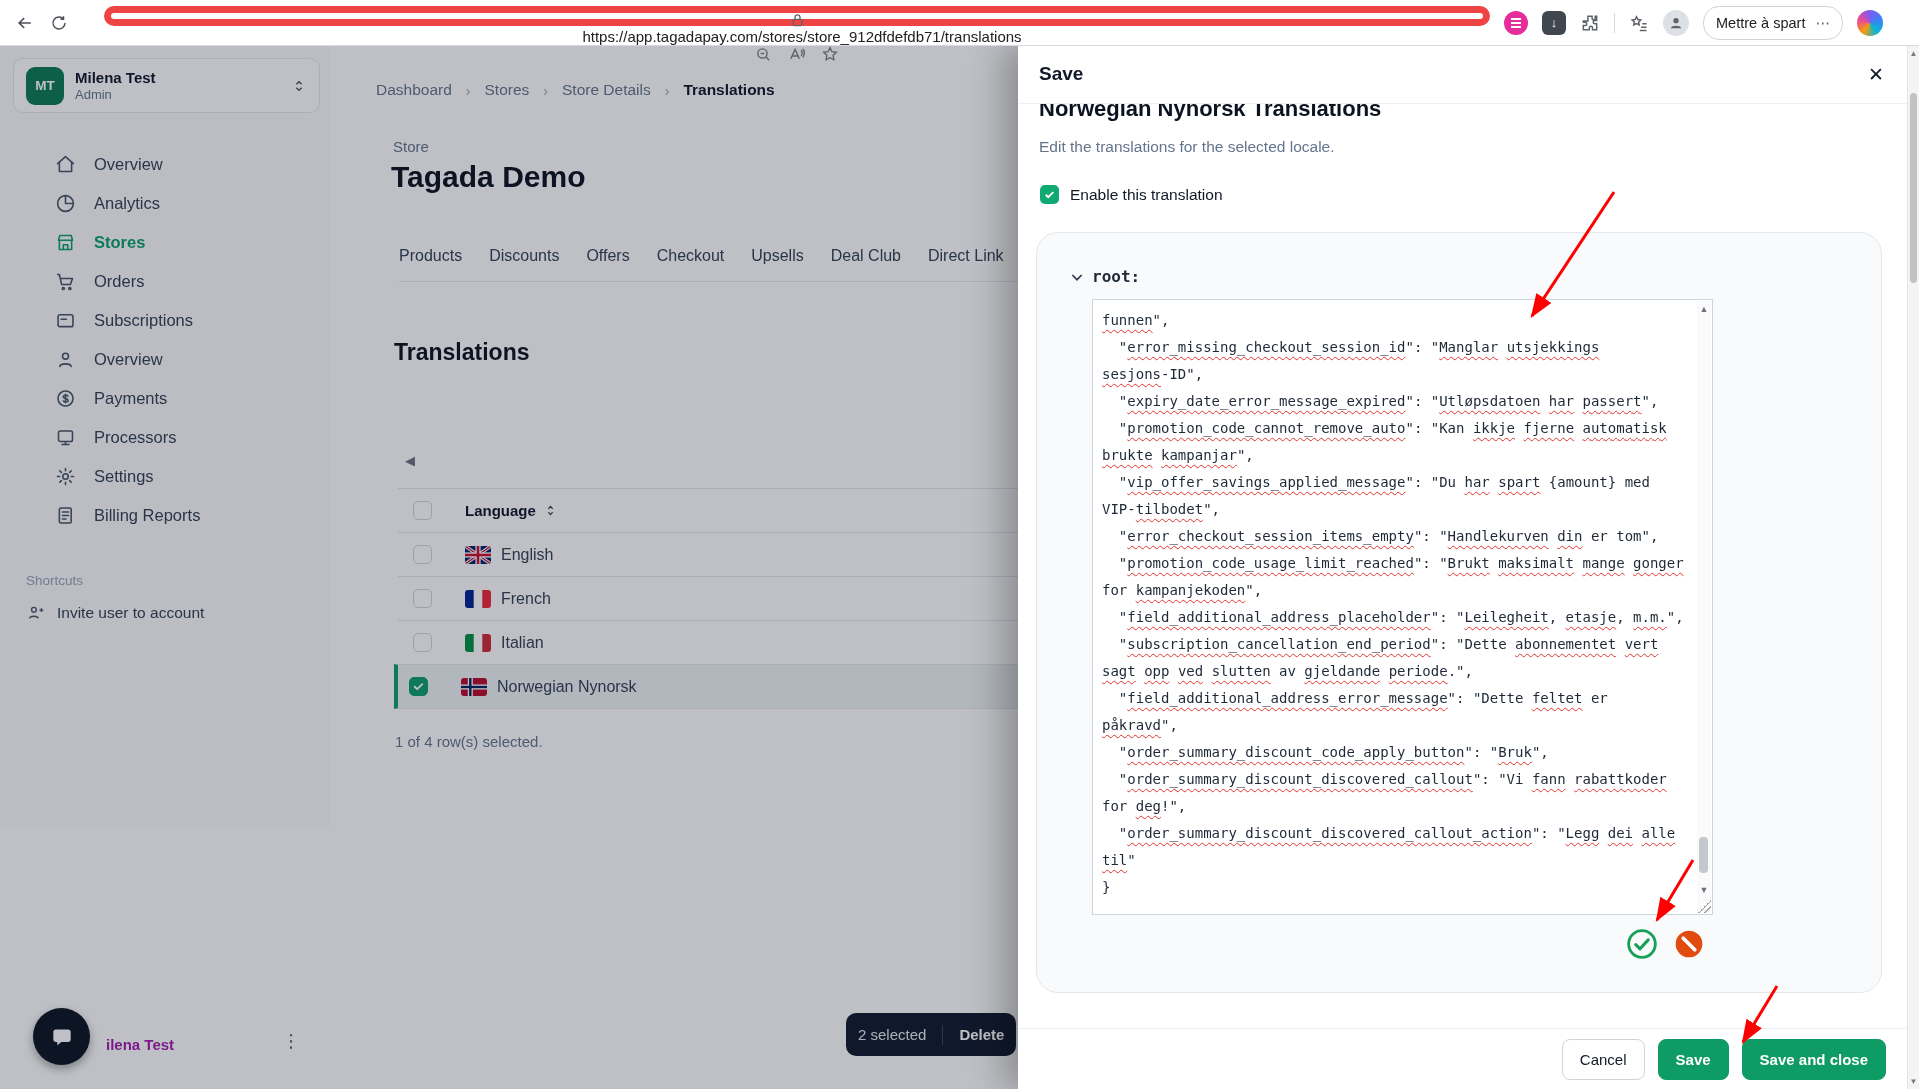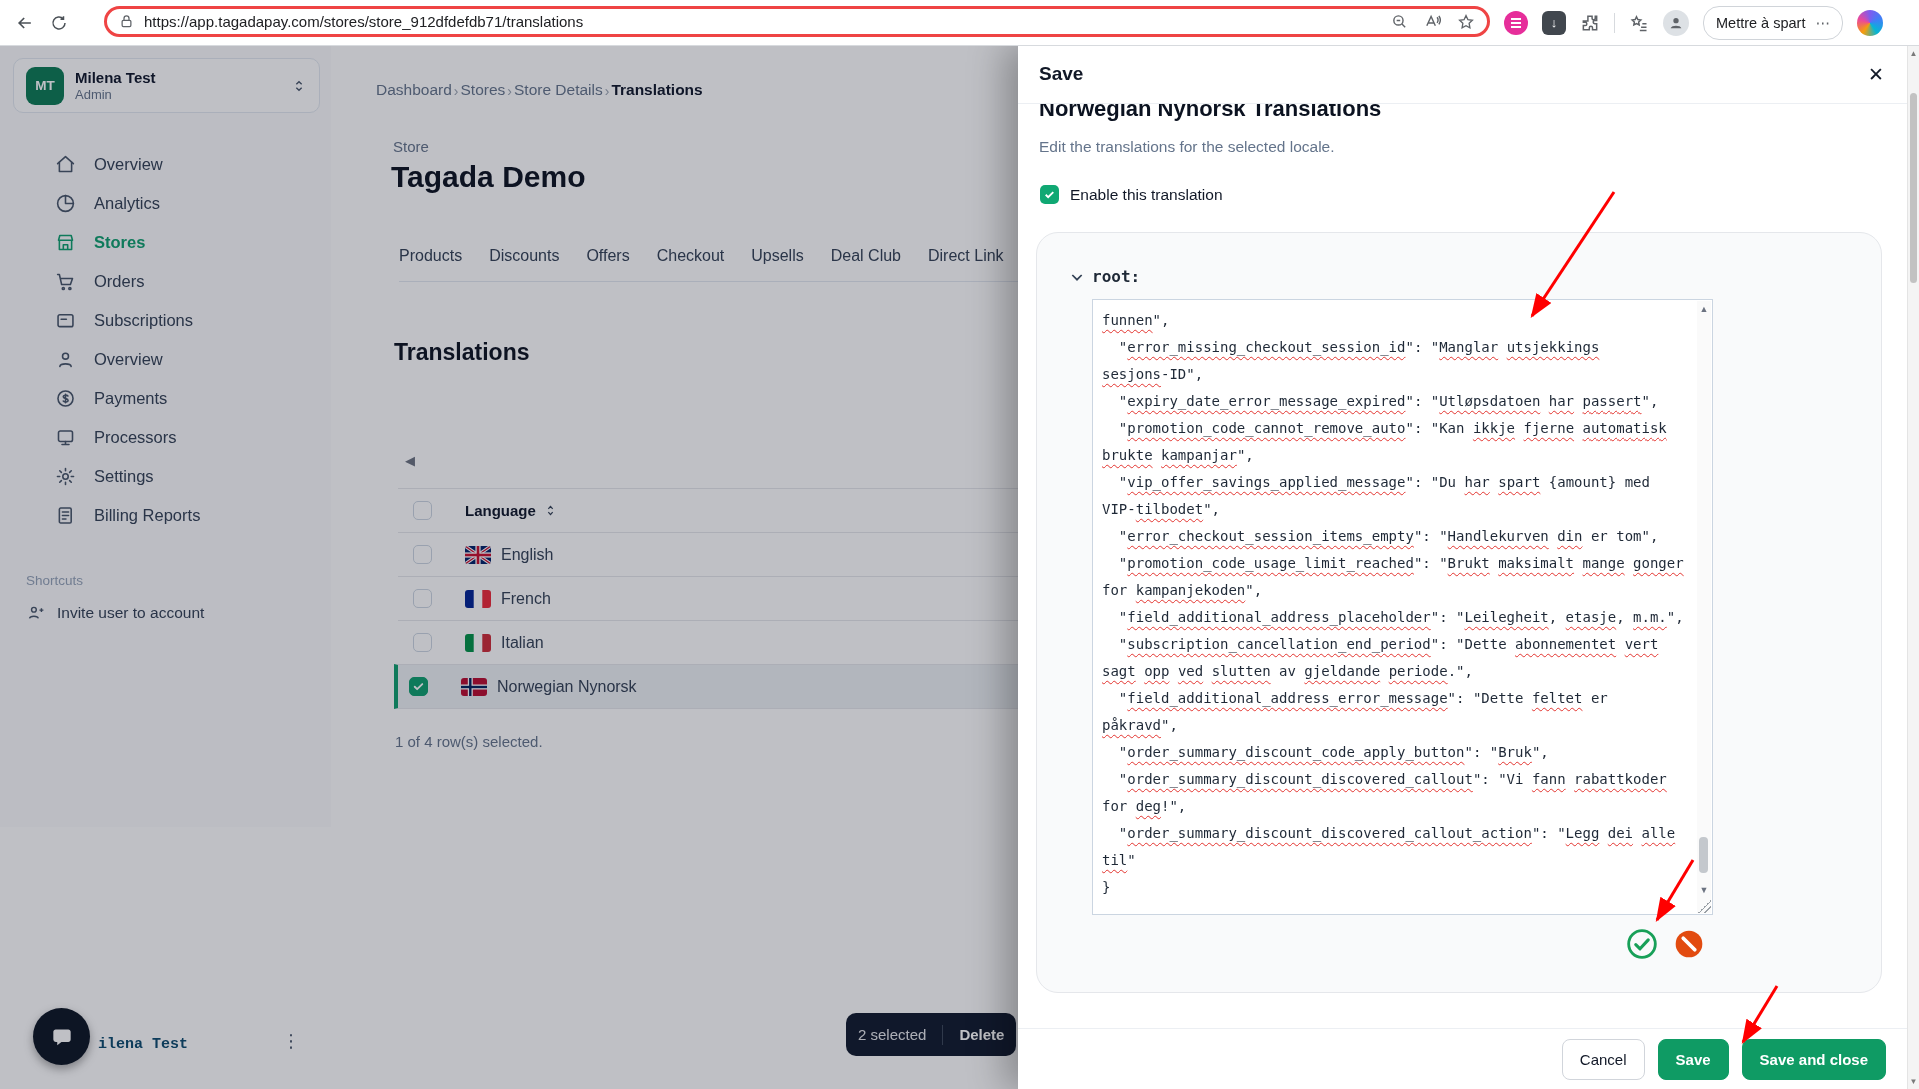--- a/index.html
+++ b/index.html
@@ -1,21 +1,21 @@
 <!DOCTYPE html>
 <html><head>
 <meta charset="utf-8">
 <style>
   html,body{margin:0;padding:0;background:#e9e9e9;}
   #stage{position:relative;width:1919px;height:1089px;overflow:hidden;background:#fff;
          font-family:"Liberation Sans",sans-serif;color:#0f172a;}
   
   .chrome{position:absolute;left:0;top:0;width:1919px;height:45px;background:#fff;border-bottom:1px solid #d7dade;display:flex;align-items:center;z-index:50;}
   .chrome .navbtn{width:34px;height:34px;display:flex;align-items:center;justify-content:center;color:#4b5157;font-size:19px;}
-  .urlpill{position:absolute;left:104px;top:6px;width:1386px;height:31px;border:3px solid #ef4444;border-radius:17px;background:#fff;display:flex;align-items:center;padding:0 12px;box-sizing:border-box;}
+  .urlpill{position:absolute;left:104px;top:6px;width:1386px;height:20px;border:7px solid #ef4444;border-radius:17px;background:#fff;display:flex;align-items:center;padding:0 12px;box-sizing:border-box;flex-direction:column;}
   .urlpill .url{font-size:15px;color:#202124;margin-left:10px;flex:1;}
   .pillicons{display:flex;gap:16px;align-items:center;color:#5f6368;}
   .chromeicons{position:absolute;left:1504px;top:0;height:45px;display:flex;align-items:center;gap:14px;color:#5f6368;}
   .extpink{width:24px;height:24px;border-radius:50%;background:#e62e9a;display:flex;align-items:center;justify-content:center;}
   .extpink i{display:block;width:10px;height:2px;background:#fff;box-shadow:0 4px 0 #fff,0 -4px 0 #fff;}
   .extdl{width:24px;height:24px;border-radius:6px;background:#41474e;color:#fff;display:flex;align-items:center;justify-content:center;font-size:13px;}
   .vdiv{width:1px;height:20px;background:#d7dade;}
   .avatar{width:26px;height:26px;border-radius:50%;background:#dde1e5;display:flex;align-items:center;justify-content:center;}
   .updbtn{height:32px;border:1px solid #d0d4d9;border-radius:16px;background:#fff;display:flex;align-items:center;padding:0 12px;font-size:14.5px;color:#202124;gap:10px;}
   .copilot{width:26px;height:26px;border-radius:50%;background:conic-gradient(#7c5cf0,#3b82f6,#06b6d4,#f59e0b,#ec4899,#7c5cf0);}
@@ -29,26 +29,26 @@
   .ucrole{font-size:13px;color:#64748b;line-height:15px;}
   .ucchev{margin-left:auto;color:#475569;}
   .nav{position:absolute;left:18px;top:100px;width:331px;}
   .nav-item{height:39px;display:flex;align-items:center;padding-left:37px;gap:18px;font-size:16.5px;color:#334155;cursor:pointer;}
   .nav-item .nicon{width:21px;height:21px;color:#475569;}
   .nav-item.active{color:#0e9f6e;font-weight:600;}
   .nav-item.active .nicon{color:#0e9f6e;}
   .shortcuts-label{position:absolute;left:26px;top:528px;font-size:13.5px;color:#94a3b8;}
   .invite{position:absolute;left:26px;top:558px;display:flex;align-items:center;gap:12px;font-size:15.5px;color:#334155;}
   .invite .nicon{width:19px;height:19px;color:#475569;}
-  .sb-footer-name{position:absolute;left:98px;top:991px;font-size:15px;font-weight:600;color:#0c4a6e;font-family:Liberation Mono, monospace;}
+  .sb-footer-name{position:absolute;left:106px;top:991px;font-size:15px;font-weight:600;color:#a21caf;}
   .sb-footer-dots{position:absolute;left:282px;top:985px;font-size:18px;color:#475569;letter-spacing:0;}
   .chatbubble{position:absolute;left:33px;top:963px;width:57px;height:57px;border-radius:50%;background:#0c1523;display:flex;align-items:center;justify-content:center;box-shadow:0 4px 10px rgba(0,0,0,.35);}
   
   .main{position:absolute;left:331px;top:0;width:687px;height:1044px;background:#fff;overflow:hidden;}
-  .breadcrumb{position:absolute;left:45px;top:36px;display:flex;gap:2px;font-size:15.5px;color:#64748b;align-items:flex-end;}
+  .breadcrumb{position:absolute;left:45px;top:36px;display:flex;gap:14px;font-size:15.5px;color:#64748b;align-items:flex-end;}
   .breadcrumb .sep{color:#9aa4b2;font-size:14px;}
   .breadcrumb .last{color:#0f172a;font-weight:700;}
   .store-label{position:absolute;left:62px;top:93px;font-size:15px;color:#64748b;}
   .store-name{position:absolute;left:60px;top:115px;font-size:30px;font-weight:700;color:#0b1220;}
   .tabs{position:absolute;left:68px;top:202px;display:flex;gap:27px;font-size:16px;color:#334155;white-space:nowrap;}
   .tabs-underline{position:absolute;left:68px;top:236px;width:640px;height:1px;background:#e2e8f0;}
   .section-title{position:absolute;left:63px;top:294px;font-size:23px;font-weight:700;color:#0b1220;}
   .collapse-tri{position:absolute;left:74px;top:408px;font-size:13px;color:#6b7280;}
   .lang-table{position:absolute;left:67px;top:443px;width:620px;}
   .trow{height:43px;display:flex;align-items:center;border-top:1px solid #e5e7eb;position:relative;}

